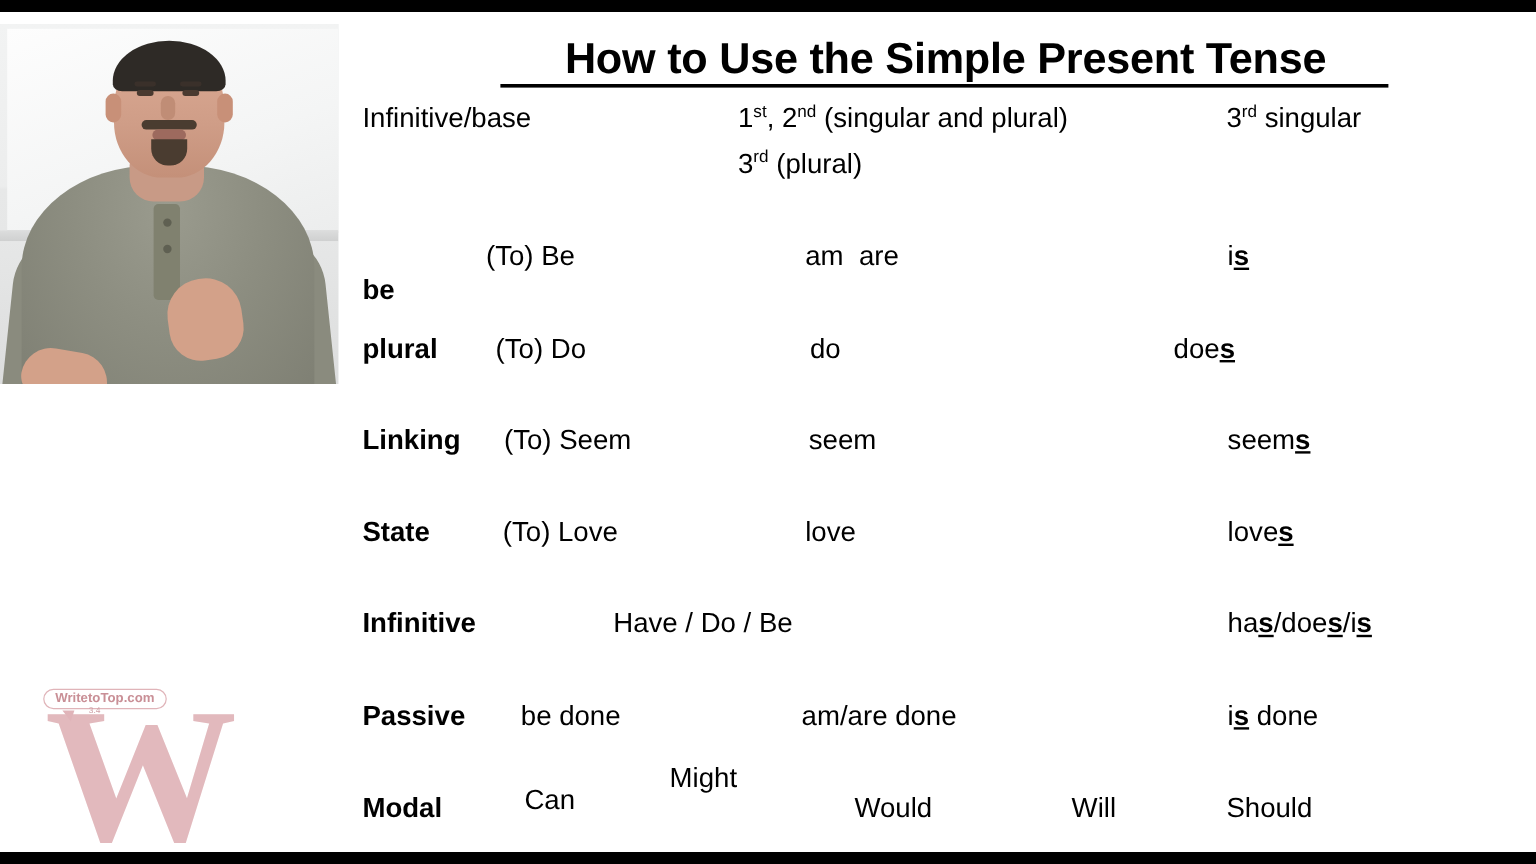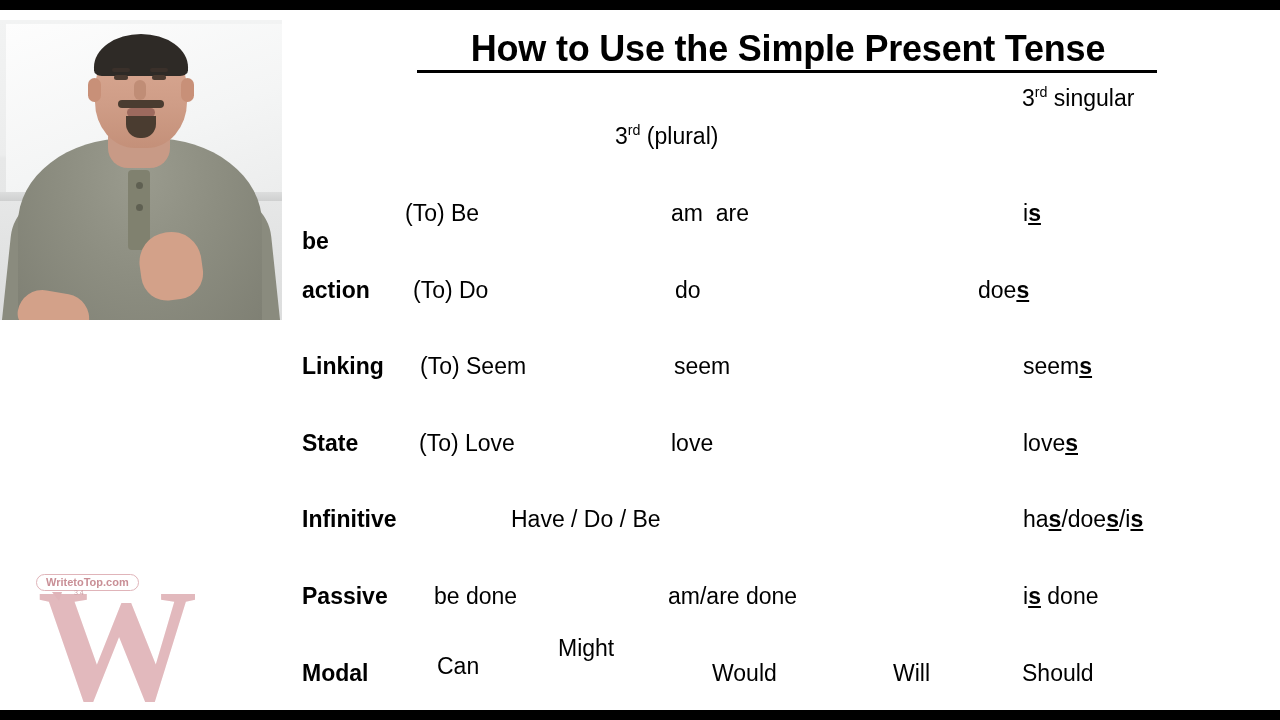--- a/index.html
+++ b/index.html
@@ -225,32 +225,34 @@
       <div class="p-stache"></div>
       <div class="p-mouth"></div>
       <div class="p-beard"></div>
       <div class="p-hand-r"></div>
       <div class="p-hand-l"></div>
     </div>
 
     <div id="title">How to Use the Simple Present Tense</div>
     <div id="title-underline"></div>
 
-
+    <div class="cell" style="left:302px; top:74px;">Infinitive/base</div>
+
+    <div class="cell" style="left:615px; top:74px;"><span>1</span><span class="sup">st</span><span>, 2</span><span class="sup">nd</span><span> (singular and plural)</span></div>
 
     <div class="cell" style="left:615px; top:112px;"><span>3</span><span class="sup">rd</span><span> (plural)</span></div>
 
     <div class="cell" style="left:1022px; top:74px;"><span>3</span><span class="sup">rd</span><span> singular</span></div>
 
     <div class="cell bold" style="left:302px; top:189px;margin-top:28px;">be</div>
     <div class="cell" style="left:405px; top:189px;">(To) Be</div>
     <div class="cell" style="left:671px; top:189px;">am  are</div>
     <div class="cell" style="left:1023px; top:189px;"><span>i</span><span class="su">s</span><span></span></div>
 
-    <div class="cell bold" style="left:302px; top:266px;">action</div>
+    <div class="cell bold" style="left:302px; top:266px;">plural</div>
     <div class="cell" style="left:413px; top:266px;">(To) Do</div>
     <div class="cell" style="left:675px; top:266px;">do</div>
     <div class="cell" style="left:978px; top:266px;"><span>doe</span><span class="su">s</span><span></span></div>
 
     <div class="cell bold" style="left:302px; top:342px;">Linking</div>
     <div class="cell" style="left:420px; top:342px;">(To) Seem</div>
     <div class="cell" style="left:674px; top:342px;">seem</div>
     <div class="cell" style="left:1023px; top:342px;"><span>seem</span><span class="su">s</span><span></span></div>
 
     <div class="cell bold" style="left:302px; top:419px;">State</div>

